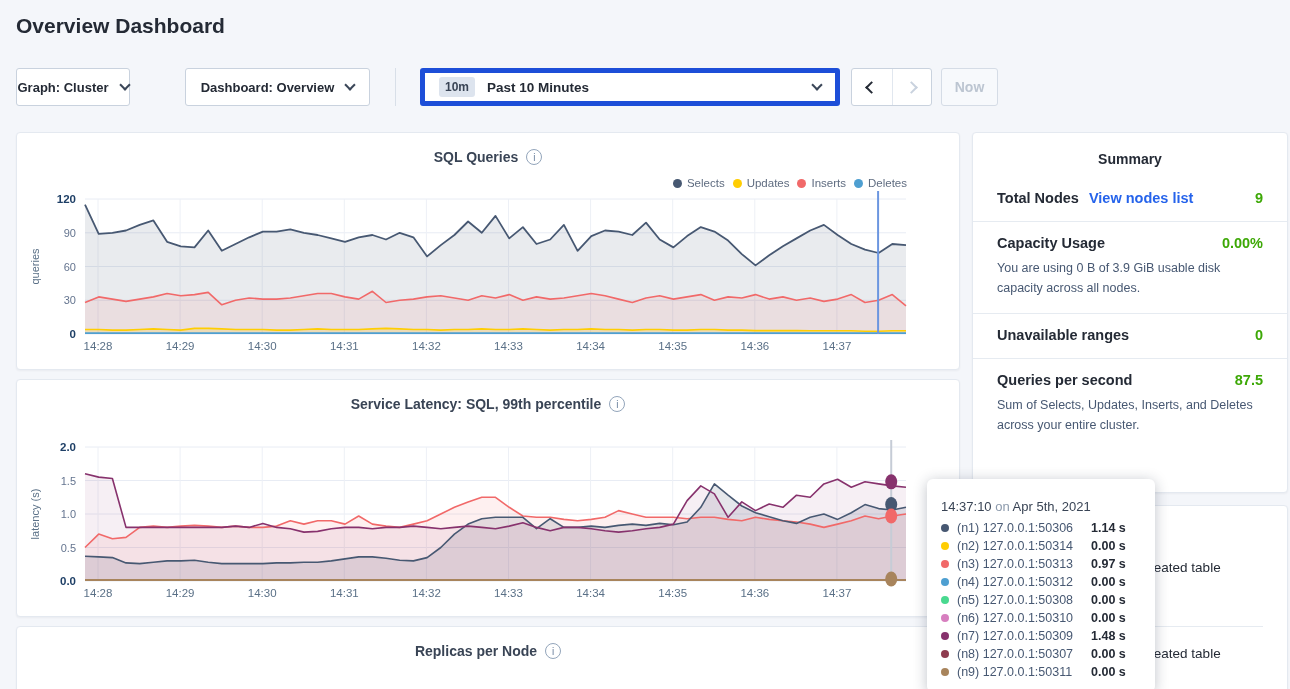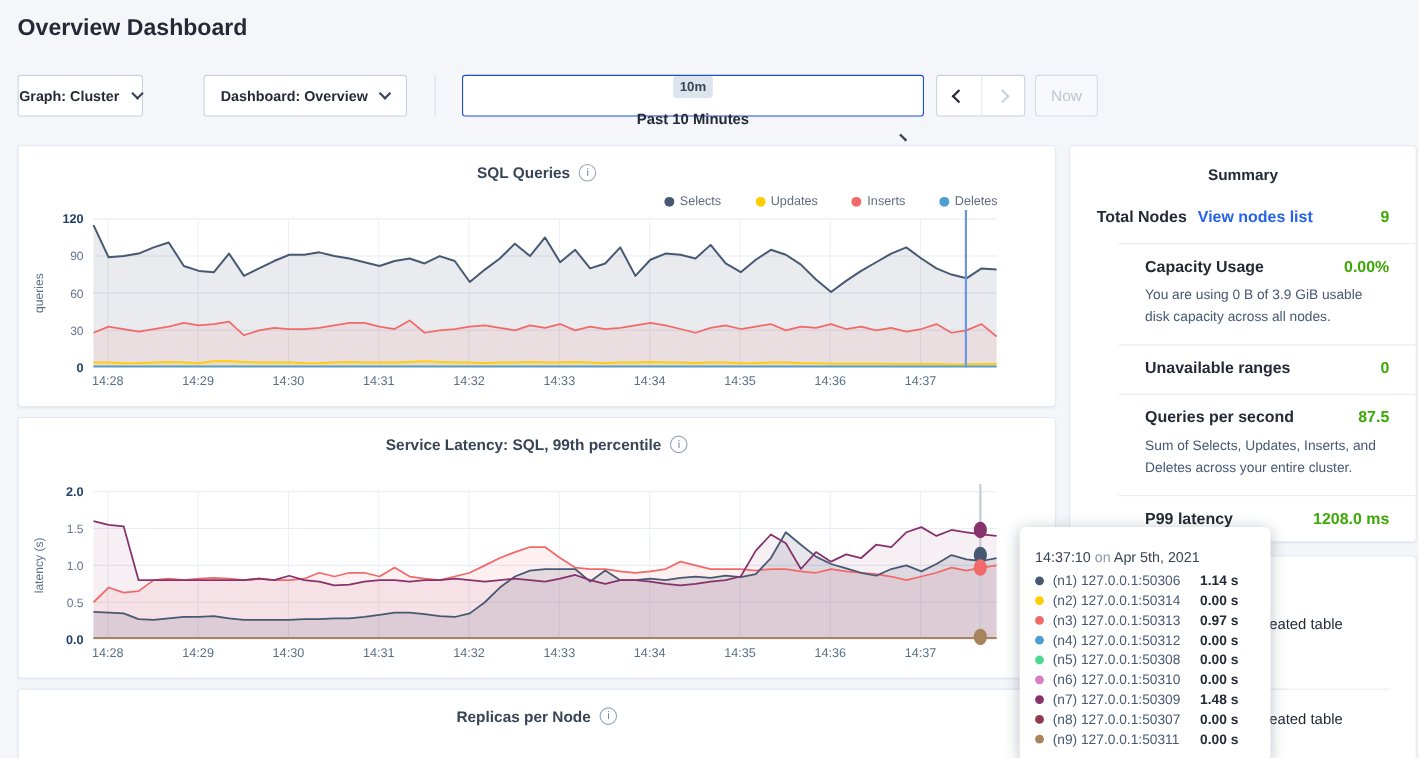--- a/index.html
+++ b/index.html
@@ -14,56 +14,56 @@
   .toolbar { position:absolute; left:0; top:68px; width:1290px; height:38px; }
   .dd-btn {
     position:absolute; height:38px; background:#fff; border:1px solid #c9d2de; border-radius:3px;
     display:flex; align-items:center; justify-content:center; gap:12px;
     font-size:13px; font-weight:700; color:#242a35; cursor:pointer;
   }
   #graph-dd { left:16px; width:114px; }
   #dash-dd  { left:185px; width:185px; }
   .vdivider { position:absolute; left:395px; top:0; width:1px; height:38px; background:#d8dfe8; }
   .time-select {
-    position:absolute; left:420px; width:420px; height:38px; background:#fff; border:1px solid #1d4ed8;
-    border-radius:3px; display:flex; align-items:center; padding:0 14px; gap:12px; cursor:pointer;flex-direction:column;
+    position:absolute; left:420px; width:420px; height:38px; background:#fff; border:5px solid #1d4ed8;
+    border-radius:3px; display:flex; align-items:center; padding:0 14px; gap:12px; cursor:pointer;
   }
   .range-badge { background:#dde4ee; color:#394455; font-size:12px; font-weight:700; padding:3px 6px; border-radius:3px; }
   .range-label { font-size:13.5px; font-weight:700; }
   .time-select .chev-down { margin-left:auto; }
   .chev-down { width:8px; height:8px; border-right:2px solid #3a4658; border-bottom:2px solid #3a4658; transform:rotate(45deg); display:inline-block; margin-top:-4px; }
   .arrow-group { position:absolute; left:851px; width:81px; height:38px; border:1px solid #c9d2de; background:#fff; border-radius:3px; display:flex; }
   .arrow-btn { width:40px; height:100%; display:flex; align-items:center; justify-content:center; cursor:pointer; }
   .arrow-btn + .arrow-btn { border-left:1px solid #e1e7ef; }
   .chev-left  { width:9px; height:9px; border-left:2.5px solid #242a35; border-bottom:2.5px solid #242a35; transform:rotate(45deg); }
   .chev-right { width:9px; height:9px; border-right:2.5px solid #c9d2de; border-top:2.5px solid #c9d2de; transform:rotate(45deg); }
   .now-btn { position:absolute; left:941px; width:57px; height:38px; border:1px solid #d5dce6; background:#f7f9fc; border-radius:3px;
-    font-size:14px; font-weight:400; color:#bcc5d1; display:flex; align-items:center; justify-content:center; cursor:pointer; }
+    font-size:14px; font-weight:700; color:#bcc5d1; display:flex; align-items:center; justify-content:center; cursor:pointer; }
 
   
   .card { position:absolute; background:#fff; border:1px solid #e4e9f0; border-radius:4px; box-shadow:0 1px 2px rgba(36,42,53,.05); }
   #sql-card      { left:16px;  top:132px; width:944px; height:238px; }
   #latency-card  { left:16px;  top:379px; width:944px; height:238px; }
   #replicas-card { left:16px;  top:626px; width:944px; height:140px; }
   #summary-card  { left:972px; top:132px; width:316px; height:361px; overflow:hidden; }
   #events-card   { left:972px; top:505px; width:316px; height:200px; }
 
   .chart-header { position:absolute; left:0; top:16px; width:100%; display:flex; align-items:center; justify-content:center; gap:8px; }
   .chart-title { font-size:14px; font-weight:700; color:#394455; }
   .info-icon { width:16px; height:16px; border:1px solid #93a5bb; border-radius:50%; color:#6e84a0; font-size:10px;
     display:inline-flex; align-items:center; justify-content:center; cursor:pointer; font-style:normal; }
-  .legend { position:absolute; top:44px; right:52px; display:flex; gap:31px; }
+  .legend { position:absolute; top:44px; right:52px; display:flex; gap:8px; }
   .legend-item { display:flex; align-items:center; gap:5px; font-size:11.5px; color:#5f6c80; cursor:pointer; }
   .legend-dot { width:9px; height:9px; border-radius:50%; }
   .chart-svg { position:absolute; left:0; top:0; }
 
   
   .summary-title { text-align:center; padding:18px 0 10px; font-size:14px; font-weight:700; color:#242a35; }
   .sum-row { padding:13px 24px 15px; }
-  .sum-row + .sum-row { border-top:1px solid #e6ebf1;margin-left:44px; }
+  .sum-row + .sum-row { border-top:1px solid #e6ebf1; }
   .sum-head { display:flex; align-items:baseline; }
   .sum-label { font-size:14.5px; font-weight:700; color:#242a35; }
   .sum-link { font-size:14.5px; font-weight:700; color:#2563eb; margin-left:10px; cursor:pointer; }
   .sum-value { margin-left:auto; font-size:14.5px; font-weight:700; color:#3da806; }
   .sum-sub { margin-top:7px; font-size:12.5px; line-height:1.6; color:#475872; }
 
   
   .ev-title { text-align:center; padding-top:18px; font-size:14px; font-weight:700; color:#394455; }
   .ev-row { position:absolute; left:24px; right:18px; font-size:13.5px; line-height:20px; color:#242a35; }
   .ev-div { position:absolute; left:24px; right:24px; border-top:1px solid #e6ebf1; }
@@ -257,26 +257,20 @@
           <span class="sum-value">0</span>
         </div>
       </div>
       <div class="sum-row">
         <div class="sum-head">
           <span class="sum-label">Queries per second</span>
           <span class="sum-value">87.5</span>
         </div>
         <div class="sum-sub">Sum of Selects, Updates, Inserts, and Deletes across your entire cluster.</div>
       </div>
-      <div class="sum-row">
-        <div class="sum-head">
-          <span class="sum-label">P99 latency</span>
-          <span class="sum-value">1208.0 ms</span>
-        </div>
-      </div>
     </div>
 </div>
 
 <div class="card" id="events-card">
   <div class="ev-title">Events</div>
   <div class="ev-row" style="top:52px" id="ev-row-0">
       <div>Table created: user root created table</div>
       <div>movr.public.rides</div>
     </div>
   <div class="ev-div" style="top:120px"></div>

